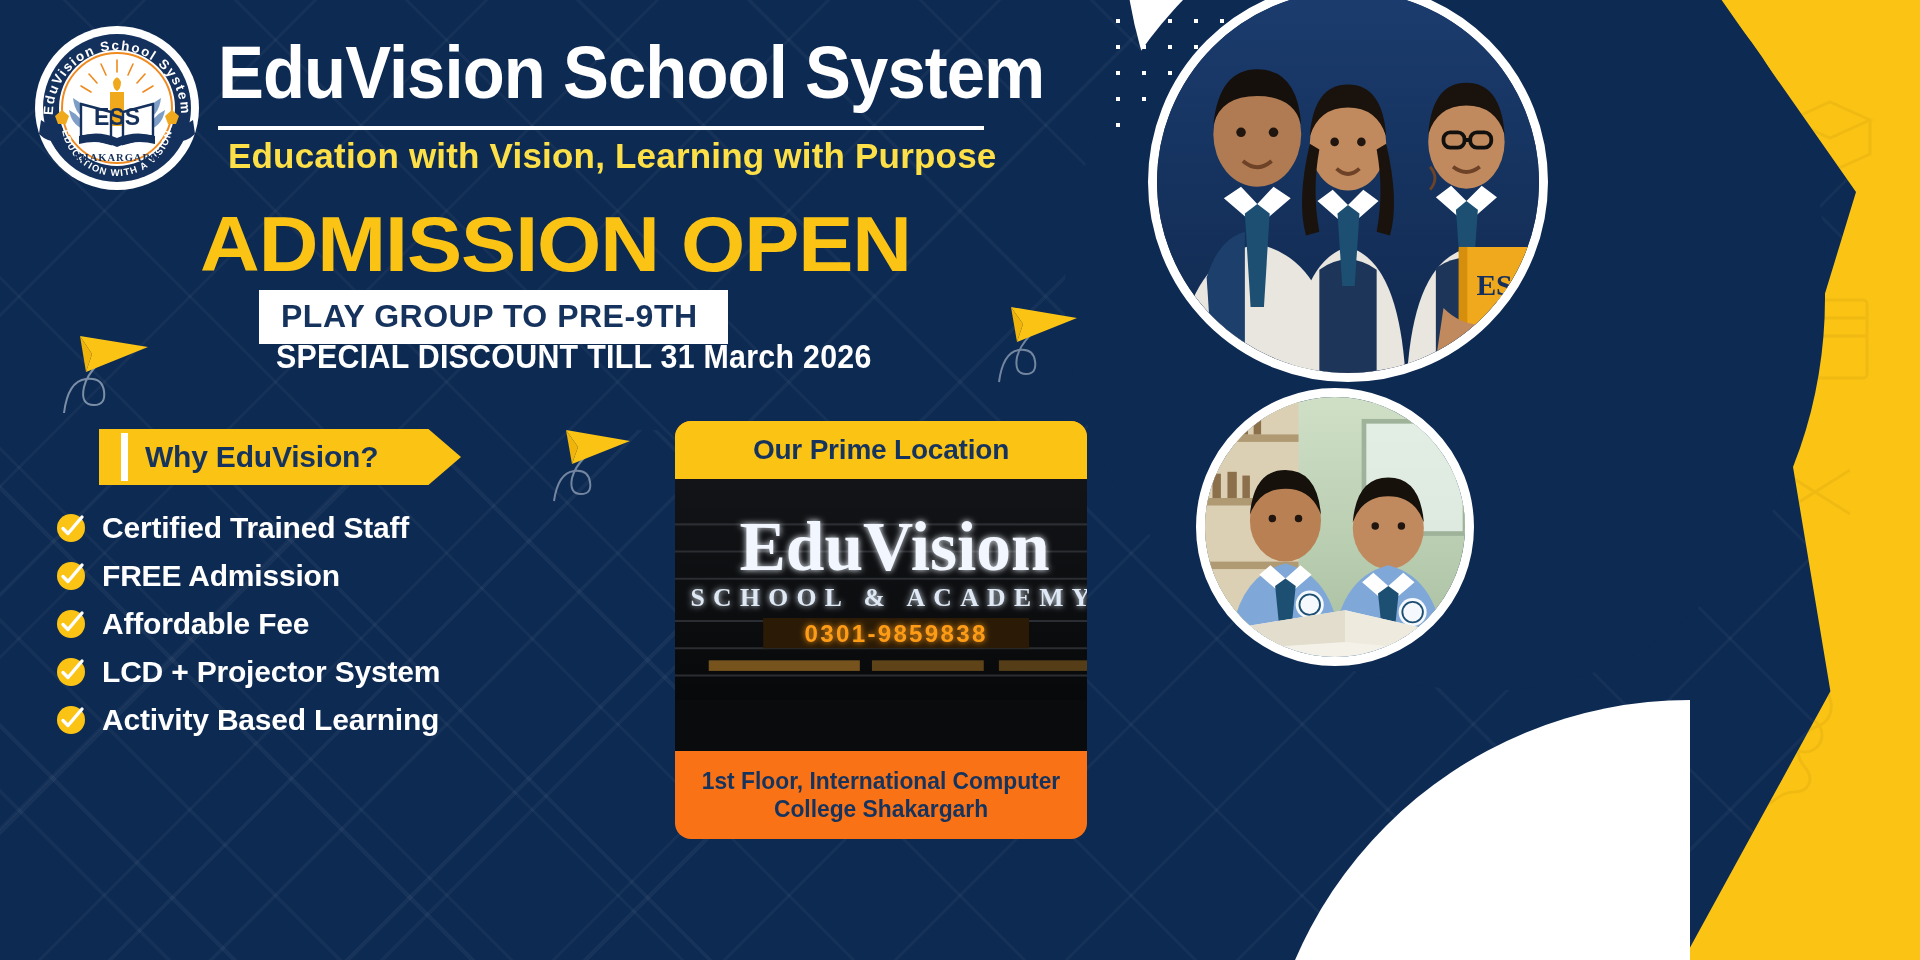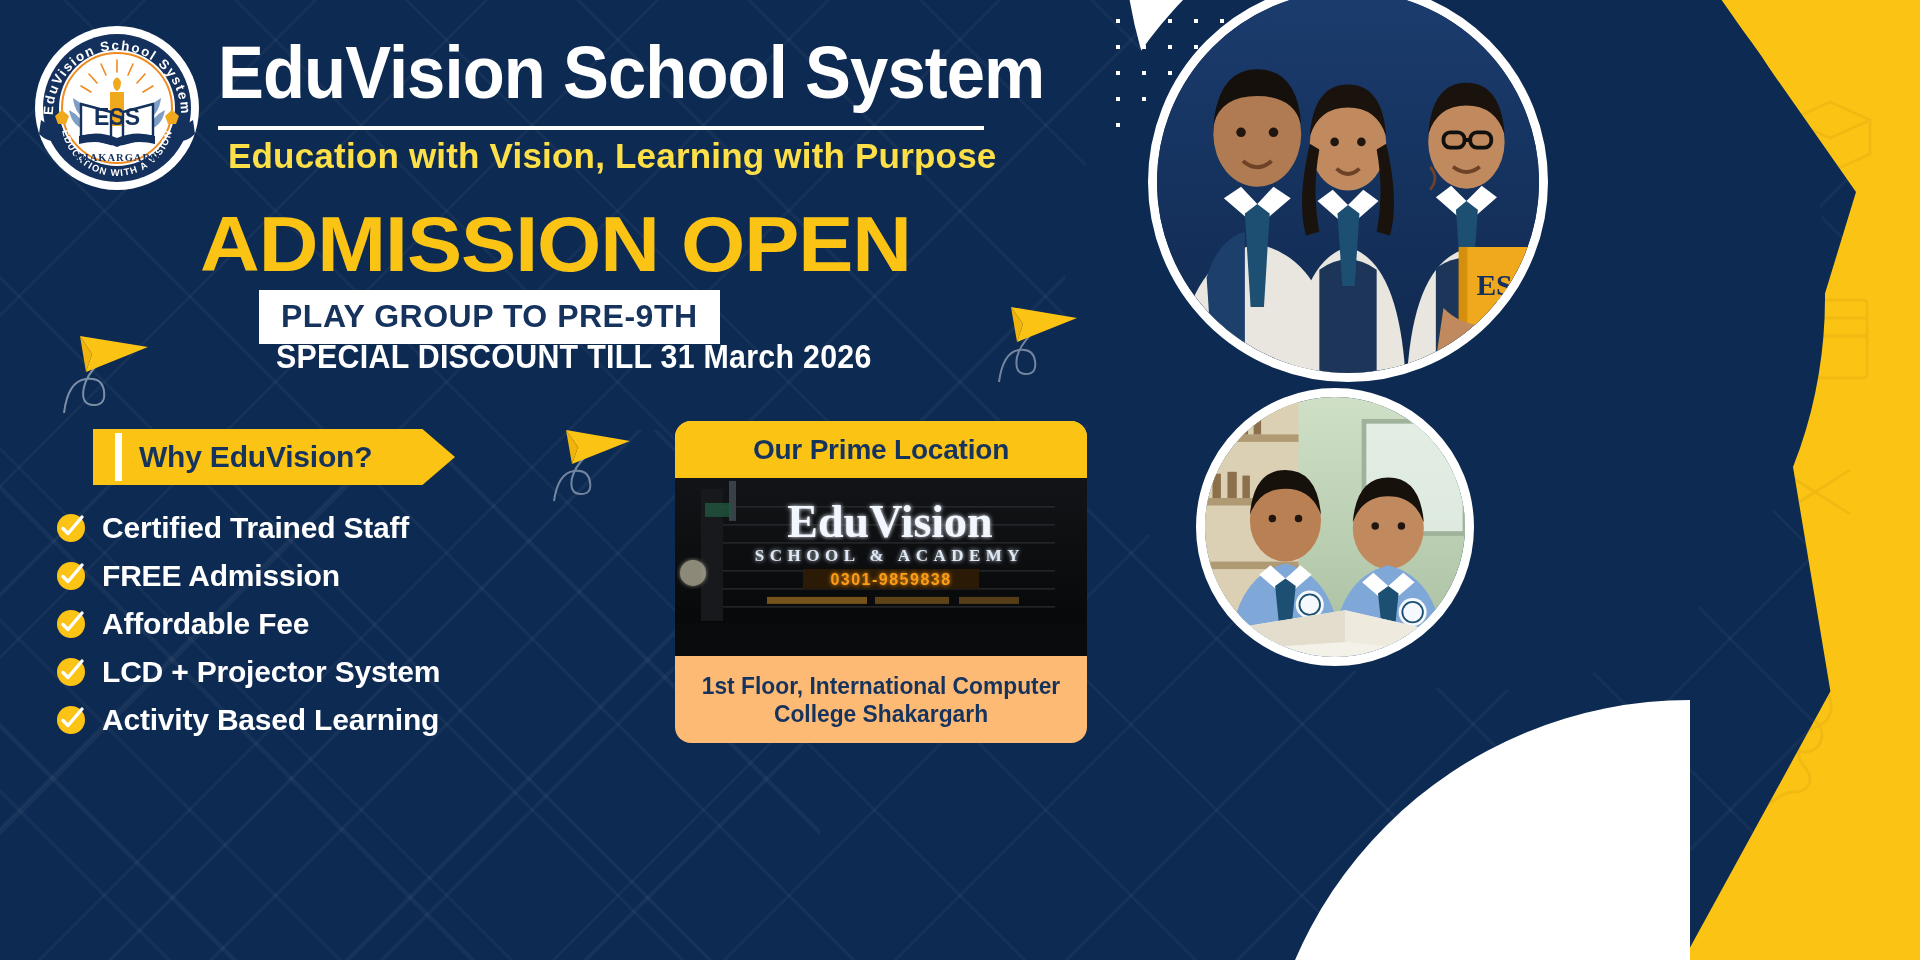--- a/index.html
+++ b/index.html
@@ -98,31 +98,31 @@
     position:absolute; left:200px; top:205px;
     font-size:78px; font-weight:800; color:#fbc415;
     letter-spacing:-1px; line-height:1;
     transform:scaleX(1.06); transform-origin:left center;
     white-space:nowrap;
   }
   .grade-band {
     position:absolute; left:259px; top:290px;
     background:#ffffff; color:#16335e;
     font-size:32px; font-weight:800; line-height:1;
-    padding:10px 22px 12px 22px;
+    padding:10px 30px 12px 22px;
     letter-spacing:.5px; white-space:nowrap;
   }
   .discount {
     position:absolute; left:276px; top:338px;
     font-size:33px; font-weight:800; color:#ffffff;
     letter-spacing:.3px; white-space:nowrap;
     transform:scaleX(.92); transform-origin:left center;
   }
   
-  .why-wrap { position:absolute; left:62px; top:429px; height:48px;padding-left:31px; }
+  .why-wrap { position:absolute; left:68px; top:429px; height:48px;padding-left:31px; }
   .why-ribbon {
     position:relative; height:56px; width:362px;
     background:#fbc415;
     clip-path:polygon(0 0, 91% 0, 100% 50%, 91% 100%, 0 100%);
     display:flex; align-items:center;
   }
   .why-bar {
     position:absolute; left:22px; top:4px; width:7px; height:48px; background:#ffffff;
   }
   .why-text {
@@ -136,22 +136,22 @@
   }
   .check {
     width:30px; height:30px; flex:0 0 30px; margin-right:16px; position:relative;
   }
   .feature-label {
     font-size:30px; font-weight:700; color:#ffffff; letter-spacing:-.2px;
     white-space:nowrap;
   }
   
   .loc-card {
-    position:absolute; left:675px; top:421px; width:412px; height:322px;
-    background:#fdba74; border-radius:16px; overflow:hidden;
+    position:absolute; left:675px; top:421px; width:412px; height:418px;
+    background:#f97316; border-radius:16px; overflow:hidden;
     display:flex; flex-direction:column;justify-content:flex-end;
   }
   .loc-head {
     background:#fbc415; color:#16335e;
     height:58px; display:flex; align-items:center; justify-content:center;
     font-size:28px; font-weight:800; letter-spacing:-.2px;
   }
   .loc-photo { flex:1 1 auto; position:relative; background:#0a0a0a; overflow:hidden; }
   .loc-photo svg { width:100%; height:100%; display:block; }
   .loc-addr {

